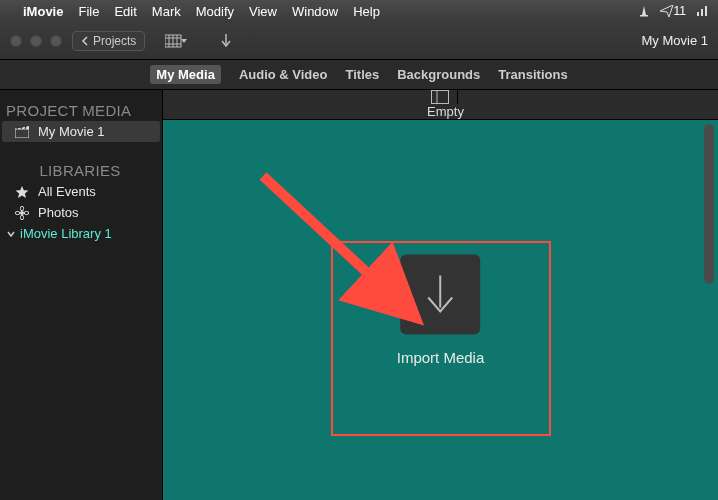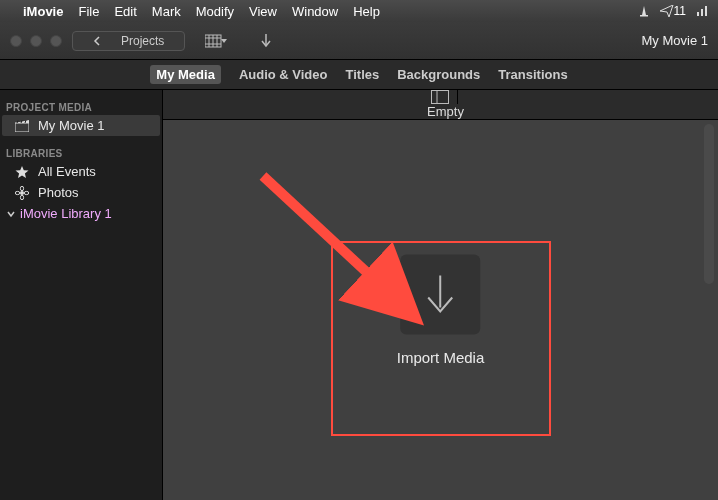--- a/index.html
+++ b/index.html
@@ -26,23 +26,23 @@
     height: 38px;
     background: linear-gradient(#3b3b3b,#313131);
     display:flex; align-items:center;
     padding: 0 10px;
     color:#ddd; font-size:13px;
     border-bottom:1px solid #000;
   }
   .traffic { display:flex; gap:8px; margin-right:10px; }
   .traffic .dot { width:12px; height:12px; border-radius:50%; background:#555; border:1px solid #444; }
   .proj-btn {
-    display:flex; align-items:center; gap:20px;
+    display:flex; align-items:center; gap:4px;
     border:1px solid #555; border-radius:4px;
-    padding:2px 20px; color:#ccc; font-size:12px;
+    padding:2px 8px; color:#ccc; font-size:12px;
     background:#3a3a3a;
   }
   .tb-icon { margin-left:20px; color:#bbb; display:flex; align-items:center; }
   .titlebar .title { margin-left:auto; color:#eee; font-size:13px; }
 
   .tabbar {
     height: 30px;
     background:#2a2a2a;
     border-bottom:1px solid #000;
     display:flex; align-items:center; justify-content:center;
@@ -52,44 +52,44 @@
   .tabbar .tab.active { background:#555; color:#fff; padding:2px 6px; border-radius:3px; }
 
   .body { display:flex; height: calc(100% - 38px - 30px); }
   .sidebar {
     width:163px; background:#1e1e1e; color:#ddd;
     border-right:1px solid #000;
     font-size:13px;
     padding-top:8px;
   }
   .sidebar .section-label {
-    color:#8a8a8a; font-size:10px; font-weight:700; letter-spacing:.3px;
+    color:#8a8a8a; font-size:15px; font-weight:400; letter-spacing:.3px;
     padding:4px 8px 2px 6px;
   }
   .sidebar .item {
     display:flex; align-items:center; gap:8px;
     padding:3px 8px 3px 14px; color:#e8e8e8;
   }
   .sidebar .item.sel { background:#3a3a3a; border-radius:2px; margin:0 2px; padding-left:12px; }
-  .sidebar .disclosure { display:flex; align-items:center; gap:4px; padding:3px 6px; color:#f0abfc; }
+  .sidebar .disclosure { display:flex; align-items:center; gap:4px; padding:3px 6px; color:#5eead4; }
   .sidebar .ico { width:16px; display:flex; align-items:center; justify-content:center; color:#ccc; }
 
   .main { flex:1; display:flex; flex-direction:column; background:#1e1e1e; position:relative; }
   .toolbar2 {
     height:30px; background:#2b2b2b; border-bottom:1px solid #000;
     display:flex; align-items:center; color:#ddd; font-size:13px;flex-direction:column;
   }
   .toolbar2 .layout-btn {
     width:34px; height:100%; display:flex; align-items:center; justify-content:center;
     border-right:1px solid #000; color:#bbb;
   }
   .toolbar2 .status { padding-left:10px; color:#ddd; }
 
   .canvas {
-    flex:1; background:#404040; position:relative; overflow:hidden;
+    flex:1; background:#0f766e; position:relative; overflow:hidden;
   }
   .import-box {
     position:absolute; left:50%; top:50%;
     transform:translate(-50%,-50%);
     text-align:center; color:#ddd;
   }
   .import-icon {
     width:80px; height:80px; margin:0 auto 14px auto;
     background:#333; border-radius:6px;
     display:flex; align-items:center; justify-content:center;
@@ -198,21 +198,21 @@
           <svg width="14" height="12" viewBox="0 0 14 12">
               <rect x="0" y="3" width="14" height="9" fill="none" stroke="#ddd"></rect>
               <path d="M0 3 L14 0 L14 3" fill="#ddd"></path>
               <line x1="3" y1="0.6" x2="2" y2="3" stroke="#1e1e1e"></line>
               <line x1="7" y1="0.3" x2="6" y2="3" stroke="#1e1e1e"></line>
               <line x1="11" y1="0.1" x2="10" y2="3" stroke="#1e1e1e"></line>
             </svg>
         </span>
         <span>My Movie 1</span>
       </div>
-      <div class="section-label" style="margin-top:8px;">LIBRARIES</div>
+      <div class="section-label" style="margin-top:16px;text-align:center;">LIBRARIES</div>
       <div class="item">
         <span class="ico">
           <svg width="14" height="14" viewBox="0 0 14 14">
               <path d="M7 1 L8.8 5.2 L13.5 5.5 L9.9 8.4 L11 13 L7 10.5 L3 13 L4.1 8.4 L0.5 5.5 L5.2 5.2 Z" fill="#ddd"></path>
             </svg>
         </span>
         <span>All Events</span>
       </div>
       <div class="item">
         <span class="ico">

